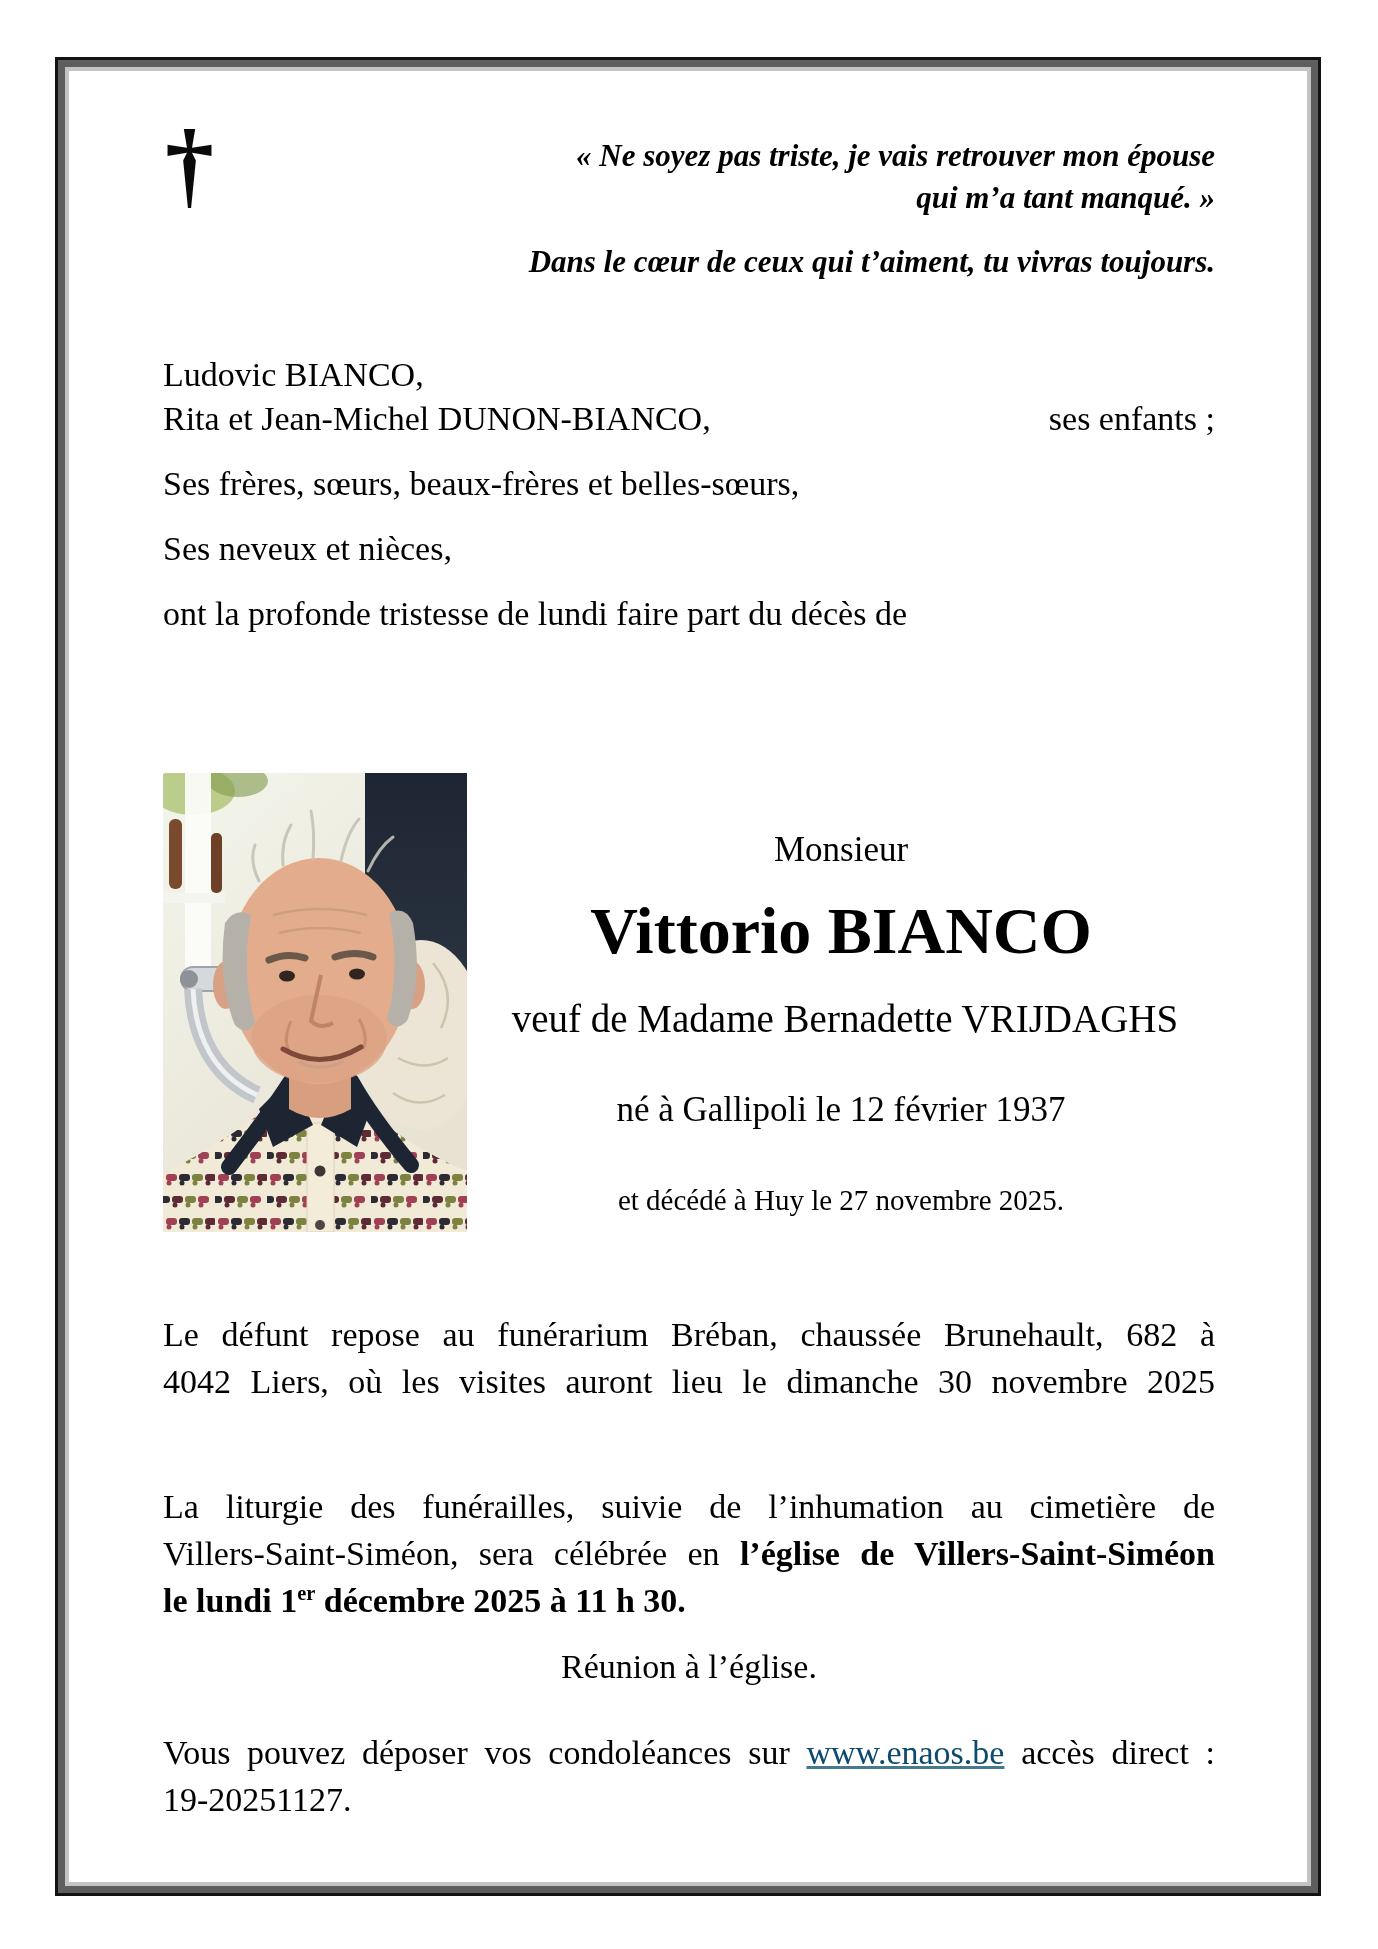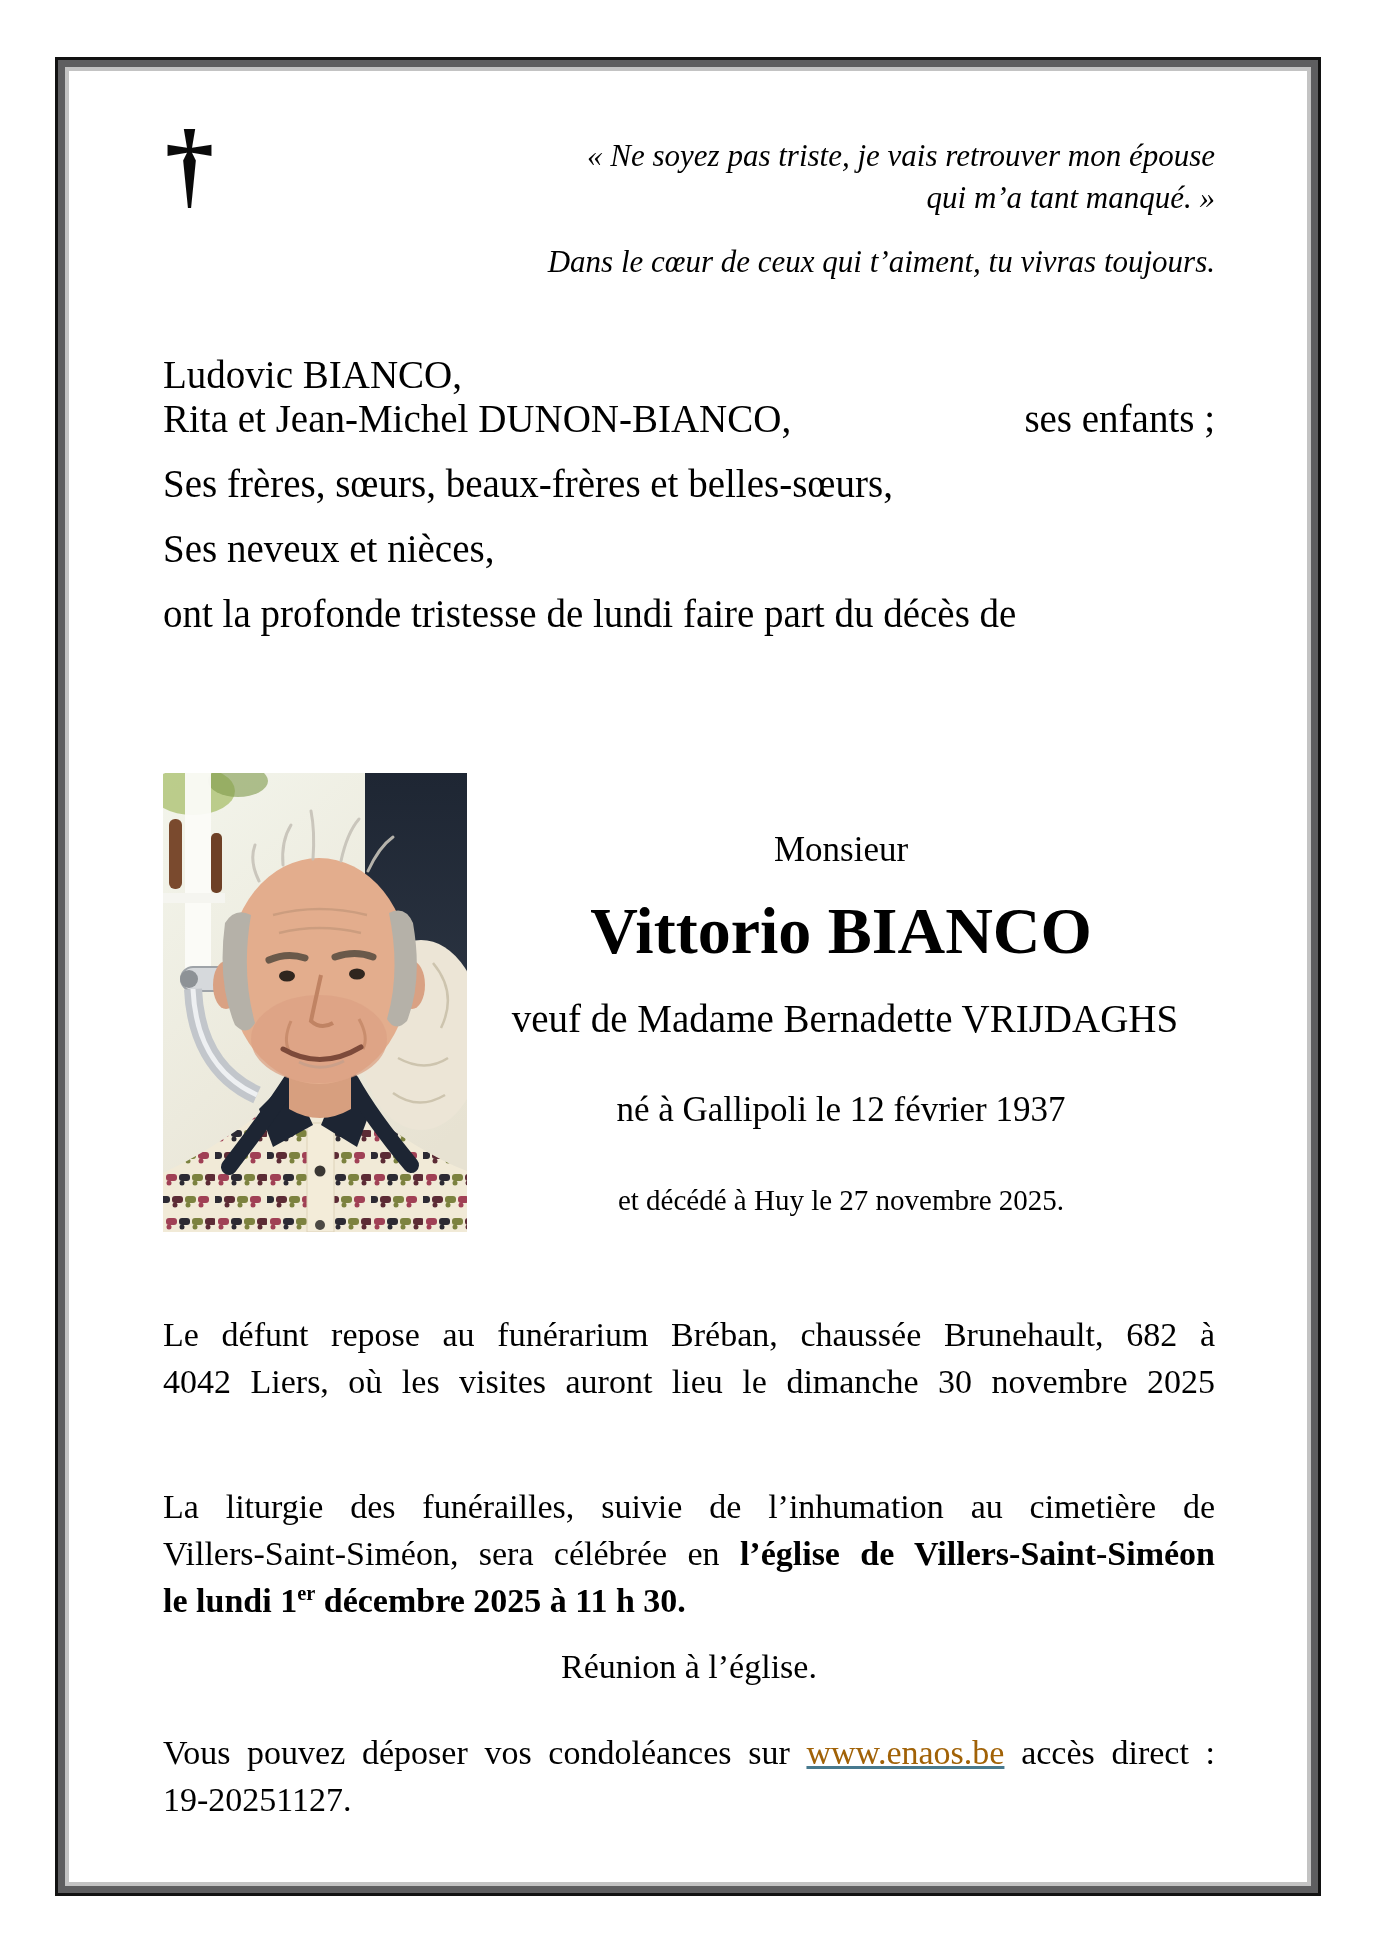--- a/index.html
+++ b/index.html
@@ -20,27 +20,27 @@
     position:absolute;inset:0;box-sizing:border-box;border:4px solid #c3c3c3;
   }
   .content{position:absolute;inset:0;overflow:hidden;}
 
   .cross{
     position:absolute;left:96px;top:44px;
     font-size:98px;line-height:1;font-weight:bold;color:#0a0a0a;
   }
   .quote{
     position:absolute;right:92px;top:64px;left:300px;
-    text-align:right;font-style:italic;font-size:31px;line-height:42px;
+    text-align:right;font-style:italic;font-size:31px;line-height:42px;font-weight:bold;
   }
   .quote .dedication{margin-top:22px;}
 
   .family{
     position:absolute;left:94px;right:92px;top:282px;
-    font-size:39px;line-height:44px;
+    font-size:34px;line-height:44px;
   }
   .family .row{display:flex;justify-content:space-between;align-items:baseline;}
   .family .para{margin-top:21px;}
 
   .photo-row{
     position:absolute;left:94px;right:92px;top:702px;height:459px;
     display:flex;
   }
   .photo{
     flex:none;width:304px;height:459px;overflow:hidden;background:#e8e4da;
@@ -59,21 +59,21 @@
     font-size:34px;line-height:47px;
   }
   .jline{text-align:justify;text-align-last:justify;}
   .lline{text-align:left;}
   .funeral-home{top:1240px;}
   .liturgy{top:1412px;}
   .liturgy b{font-weight:bold;}
   .liturgy sup{font-size:60%;vertical-align:super;line-height:0;}
   .meeting{top:1572px;text-align:center;}
   .condolences{top:1658px;}
-  .enaos-link{color:#a16207;text-decoration:underline;text-decoration-color:#47798e;cursor:pointer;}
+  .enaos-link{color:#0c4a6e;text-decoration:underline;text-decoration-color:#47798e;cursor:pointer;}
 </style>
 </head>
 <body>
 
 <div class="frame">
   <div class="frame-mid">
     <div class="frame-inner">
       <div class="content">
 
         <div class="cross">†</div>

